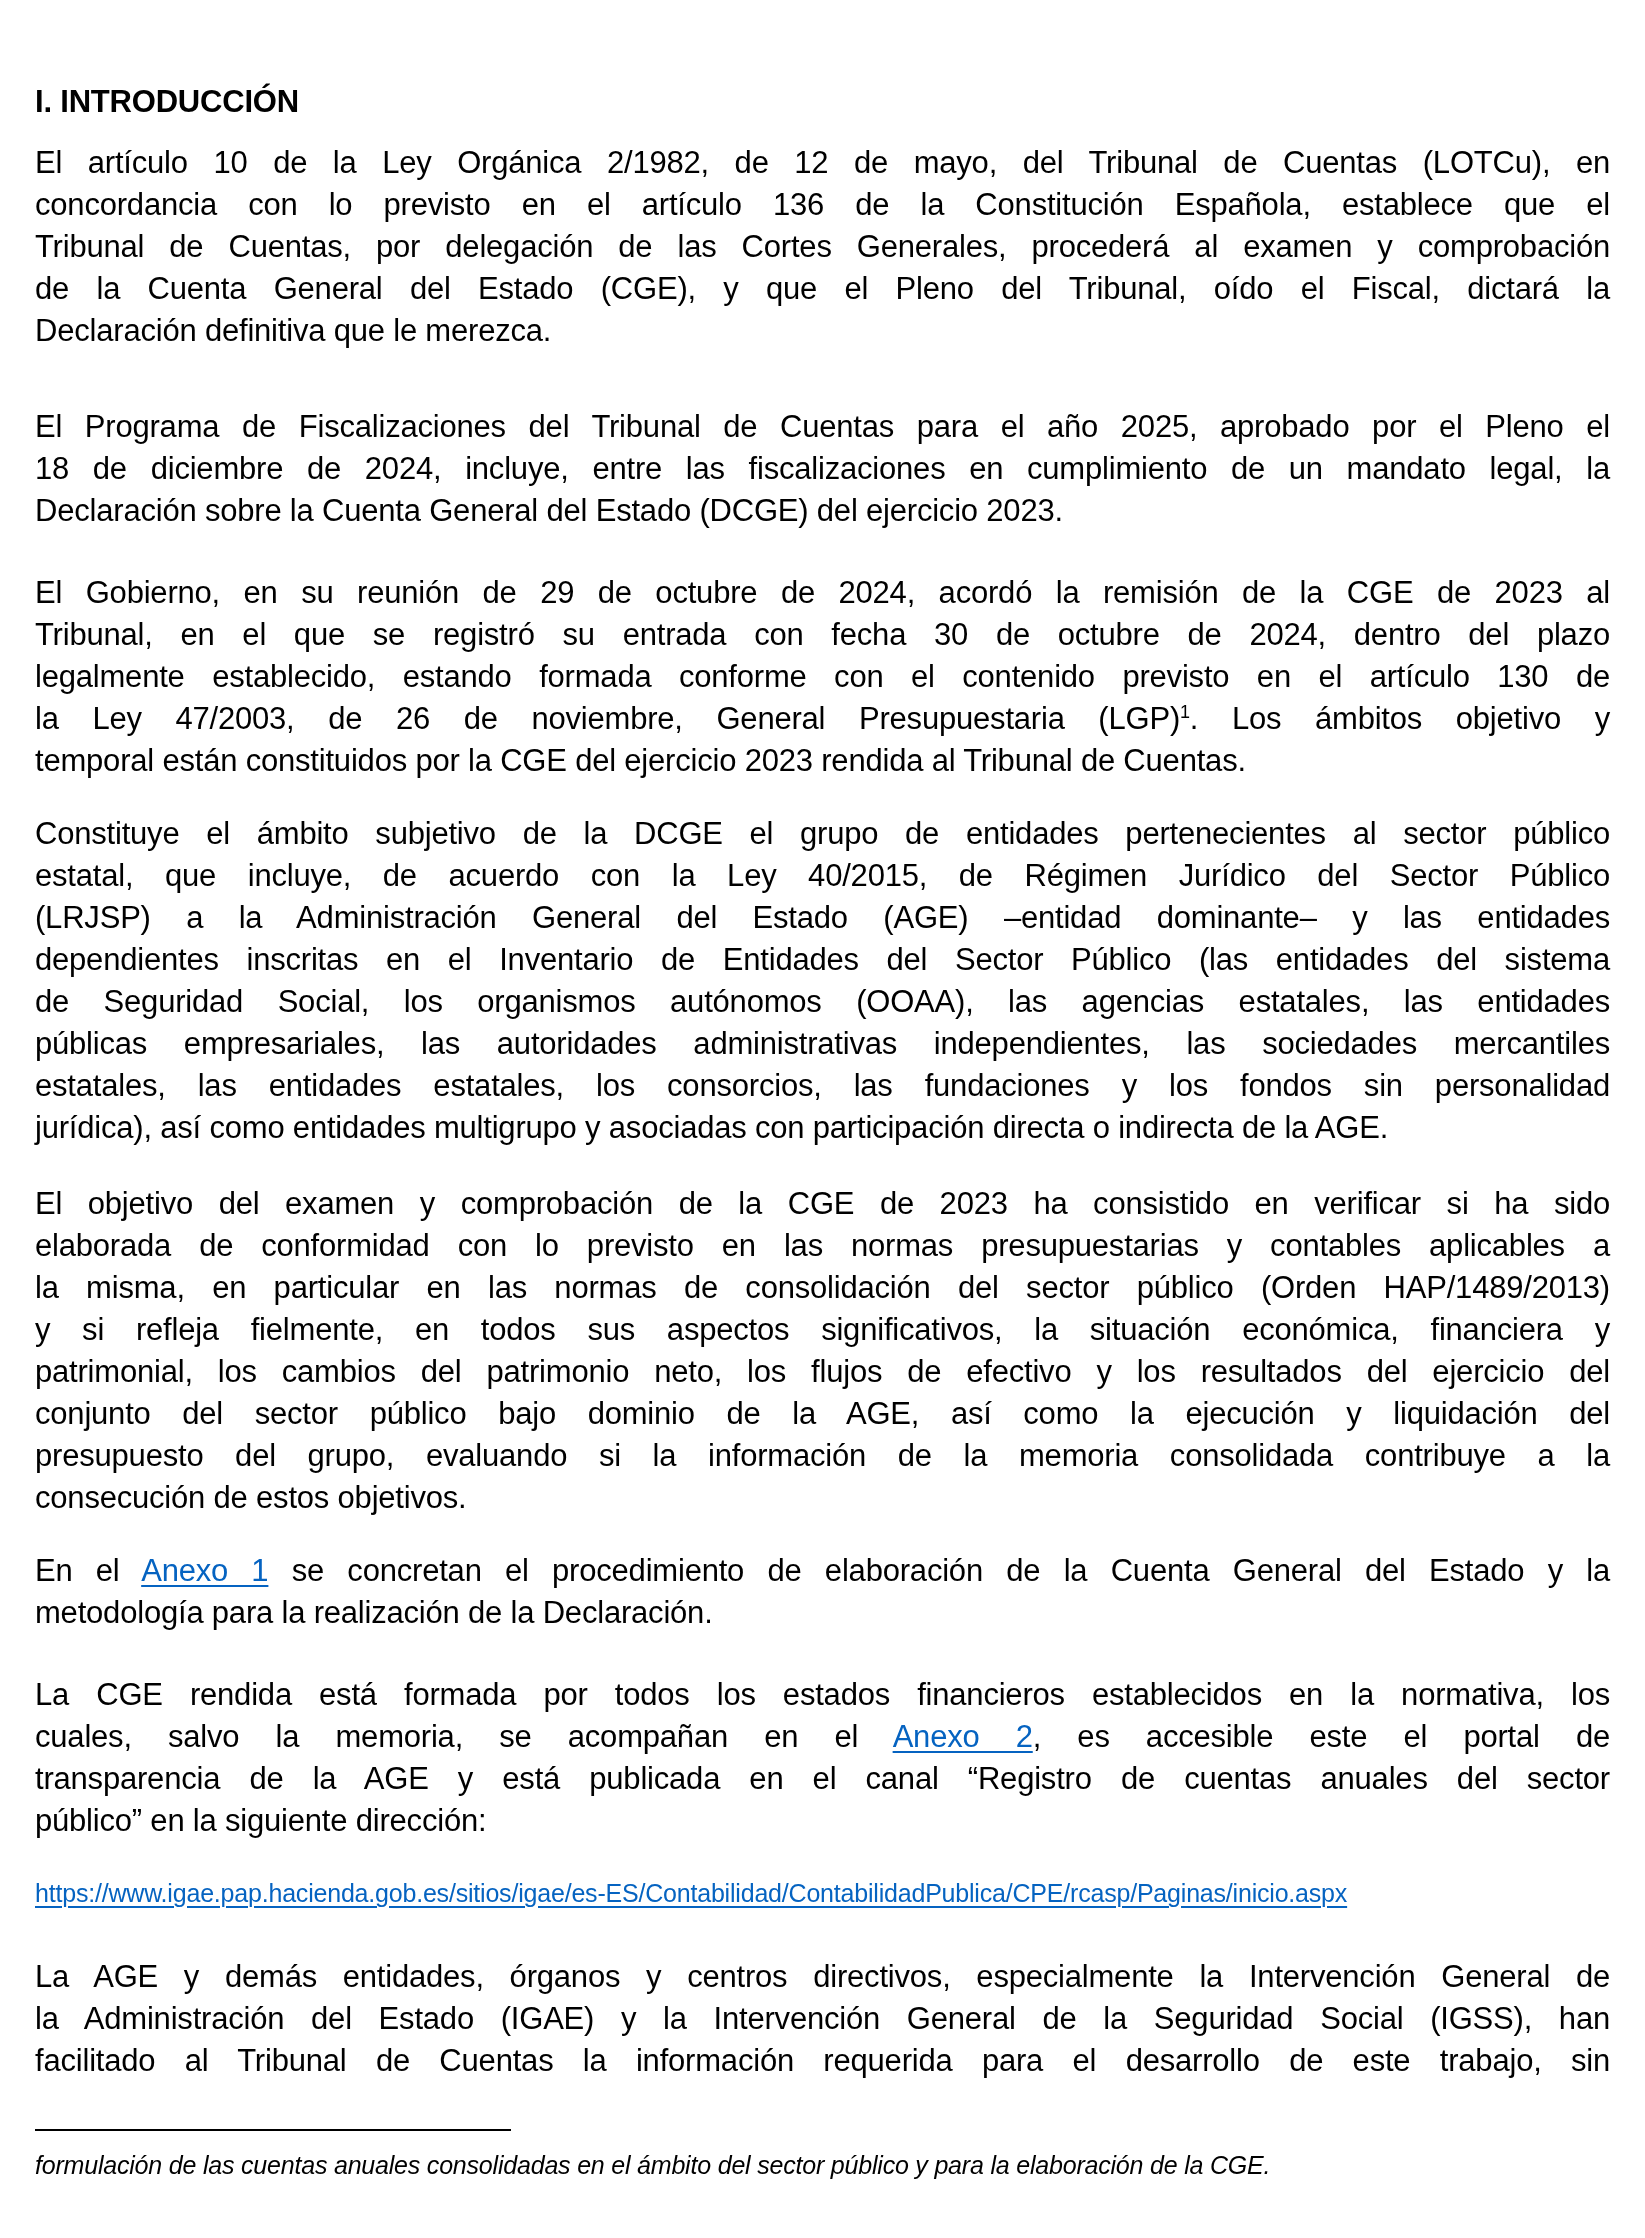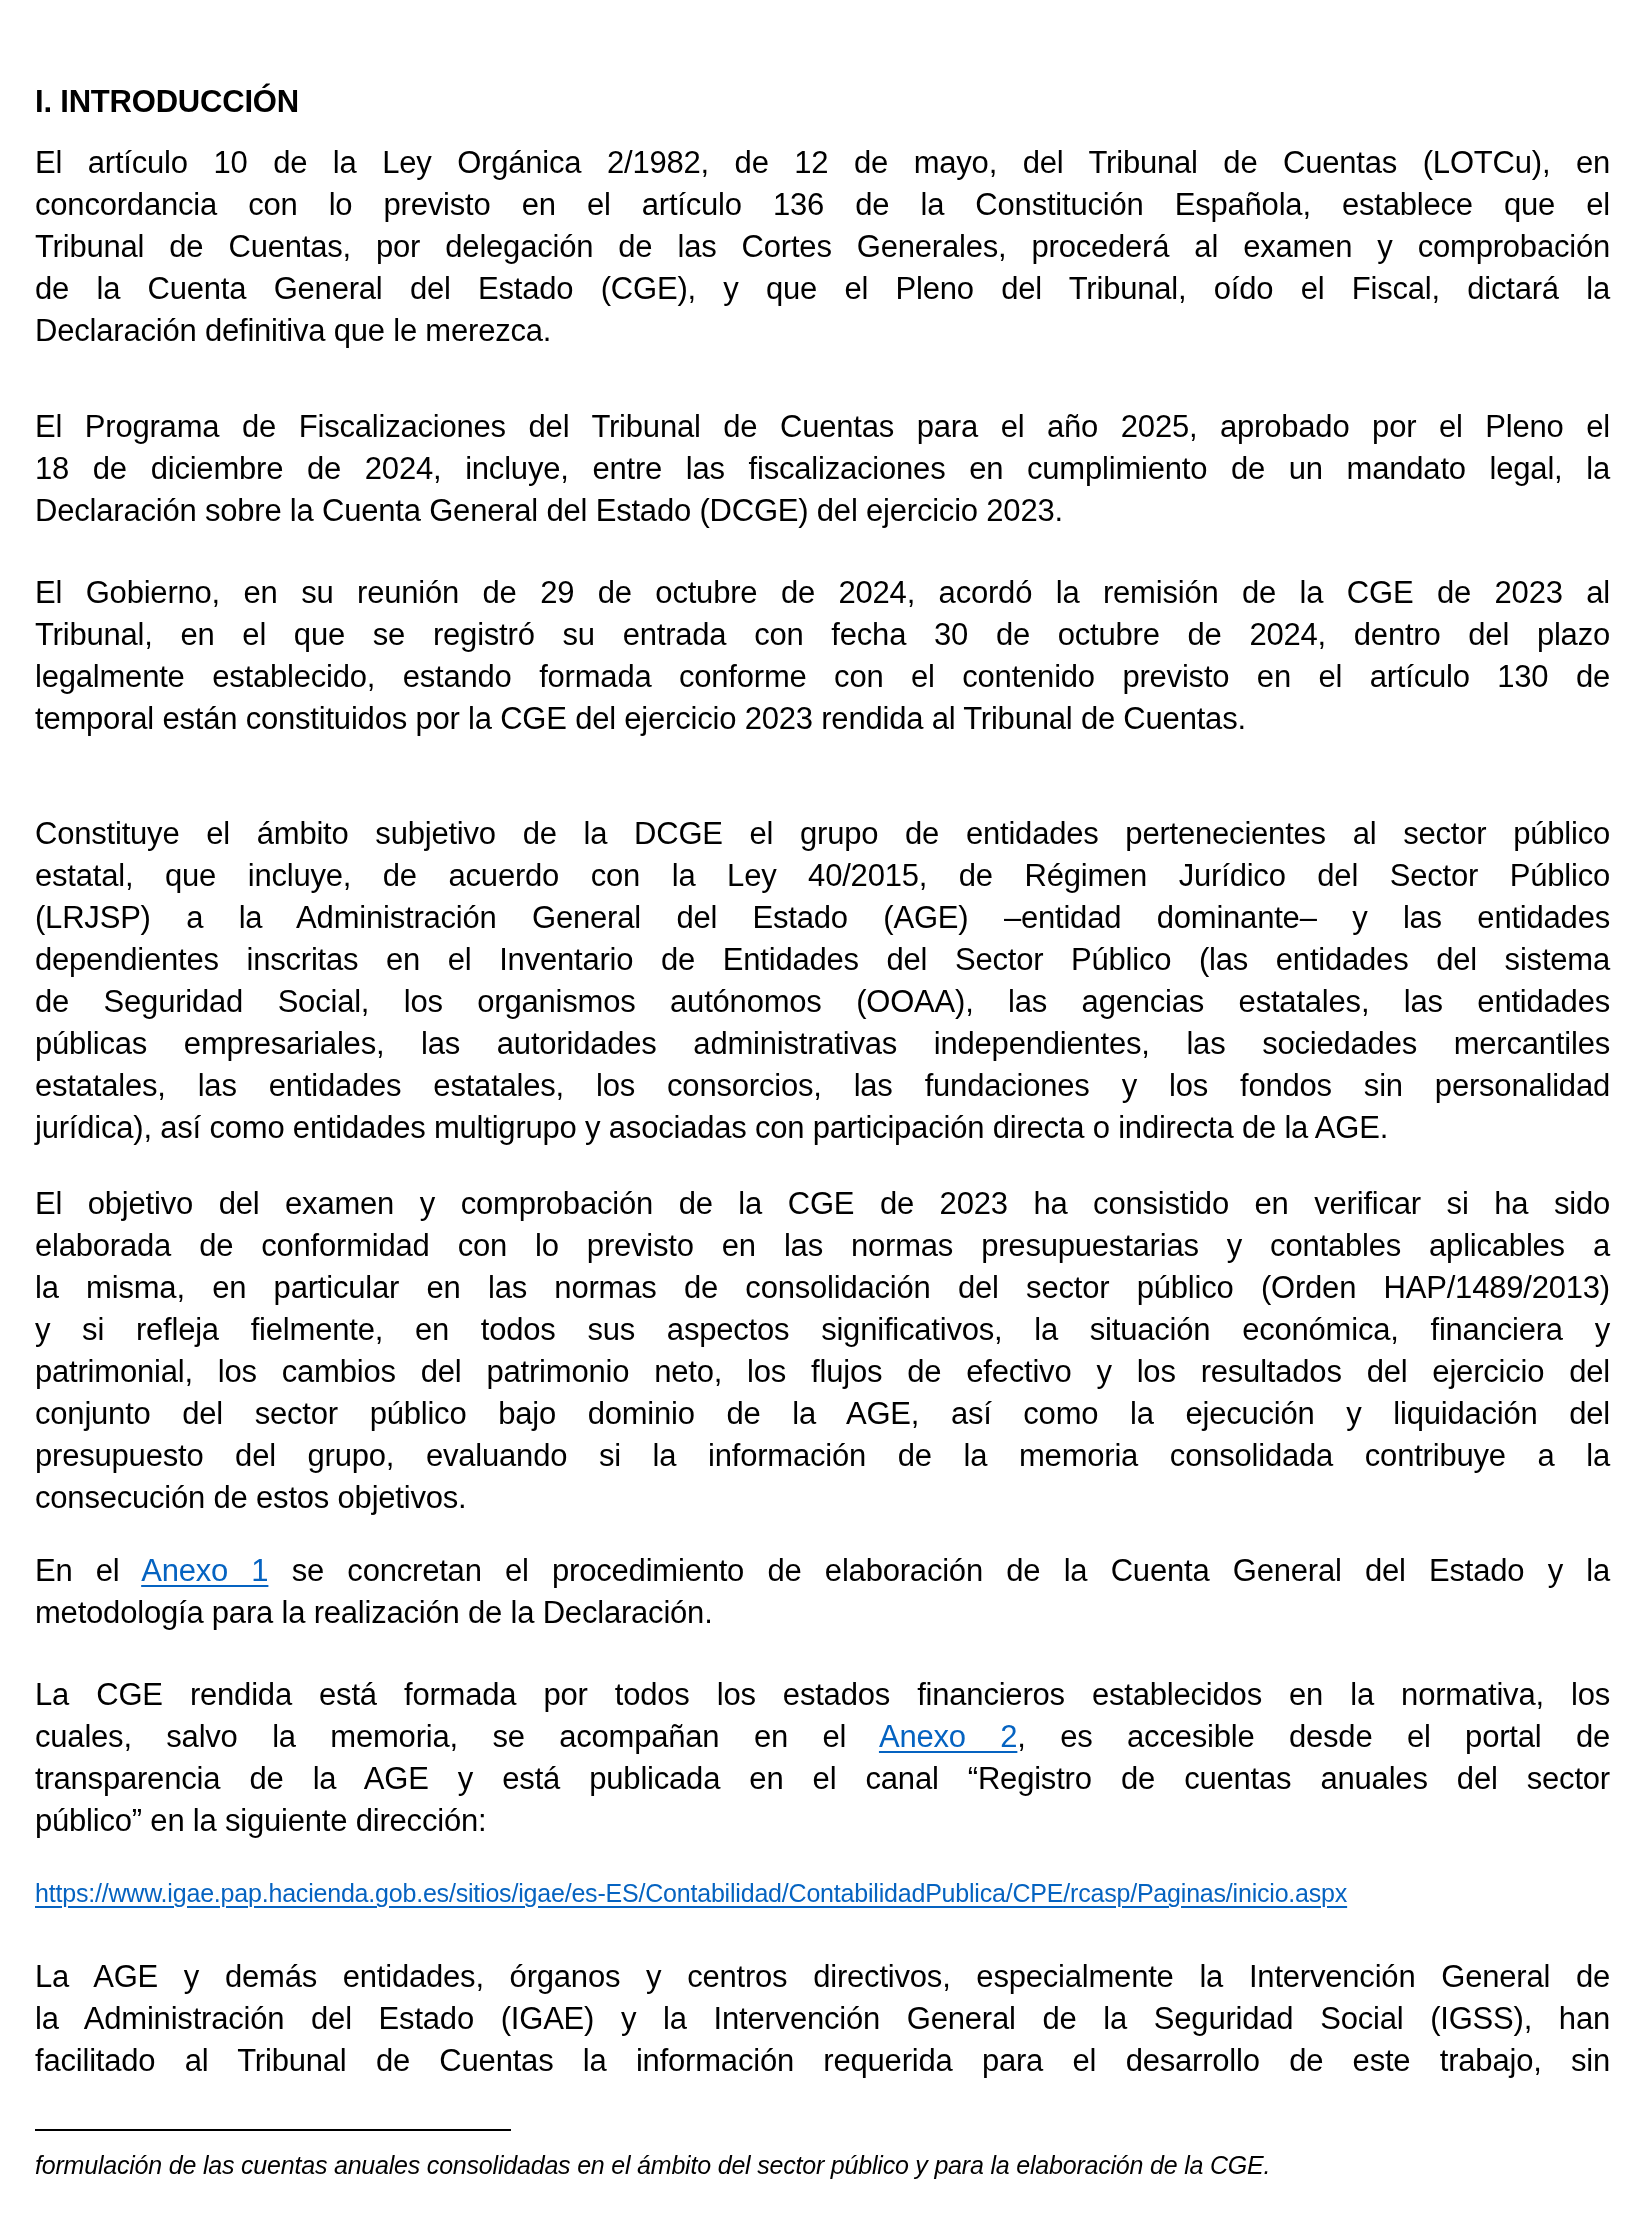--- a/index.html
+++ b/index.html
@@ -52,20 +52,21 @@
   <div class="para" style="top:406px">
     <span class="line">El Programa de Fiscalizaciones del Tribunal de Cuentas para el año 2025, aprobado por el Pleno el</span>
     <span class="line">18 de diciembre de 2024, incluye, entre las fiscalizaciones en cumplimiento de un mandato legal, la</span>
     <span class="line last">Declaración sobre la Cuenta General del Estado (DCGE) del ejercicio 2023.</span>
   </div>
 
   <div class="para" style="top:572px">
     <span class="line">El Gobierno, en su reunión de 29 de octubre de 2024, acordó la remisión de la CGE de 2023 al</span>
     <span class="line">Tribunal, en el que se registró su entrada con fecha 30 de octubre de 2024, dentro del plazo</span>
     <span class="line">legalmente establecido, estando formada conforme con el contenido previsto en el artículo 130 de</span>
+    <span class="line"><span>la Ley 47/2003, de 26 de noviembre, General Presupuestaria (LGP)</span><sup>1</sup><span>. Los ámbitos objetivo y</span></span>
     <span class="line last">temporal están constituidos por la CGE del ejercicio 2023 rendida al Tribunal de Cuentas.</span>
   </div>
 
   <div class="para" style="top:813px">
     <span class="line">Constituye el ámbito subjetivo de la DCGE el grupo de entidades pertenecientes al sector público</span>
     <span class="line">estatal, que incluye, de acuerdo con la Ley 40/2015, de Régimen Jurídico del Sector Público</span>
     <span class="line">(LRJSP) a la Administración General del Estado (AGE) –entidad dominante– y las entidades</span>
     <span class="line">dependientes inscritas en el Inventario de Entidades del Sector Público (las entidades del sistema</span>
     <span class="line">de Seguridad Social, los organismos autónomos (OOAA), las agencias estatales, las entidades</span>
     <span class="line">públicas empresariales, las autoridades administrativas independientes, las sociedades mercantiles</span>
@@ -84,21 +85,21 @@
     <span class="line last">consecución de estos objetivos.</span>
   </div>
 
   <div class="para" style="top:1550px">
     <span class="line"><span>En el </span><a class="link" href="#">Anexo 1</a><span> se concretan el procedimiento de elaboración de la Cuenta General del Estado y la</span></span>
     <span class="line last">metodología para la realización de la Declaración.</span>
   </div>
 
   <div class="para" style="top:1674px">
     <span class="line">La CGE rendida está formada por todos los estados financieros establecidos en la normativa, los</span>
-    <span class="line"><span>cuales, salvo la memoria, se acompañan en el </span><a class="link" href="#">Anexo 2</a><span>, es accesible desde el portal de</span></span>
+    <span class="line"><span>cuales, salvo la memoria, se acompañan en el </span><a class="link" href="#">Anexo 2</a><span>, es accesible este el portal de</span></span>
     <span class="line">transparencia de la AGE y está publicada en el canal “Registro de cuentas anuales del sector</span>
     <span class="line last">público” en la siguiente dirección:</span>
   </div>
 
   <div class="url">
     <a class="link" href="#">https://www.igae.pap.hacienda.gob.es/sitios/igae/es-ES/Contabilidad/ContabilidadPublica/CPE/rcasp/Paginas/inicio.aspx</a>
   </div>
 
   <div class="para" style="top:1956px">
     <span class="line">La AGE y demás entidades, órganos y centros directivos, especialmente la Intervención General de</span>

